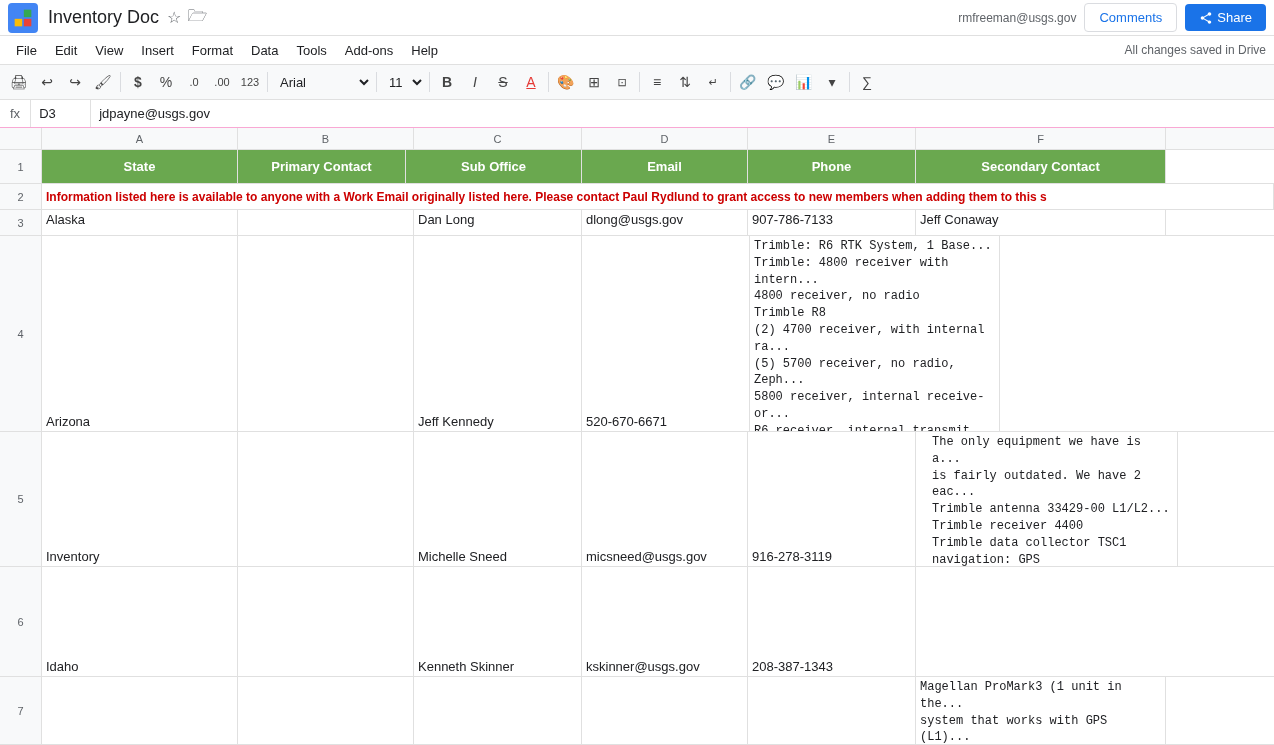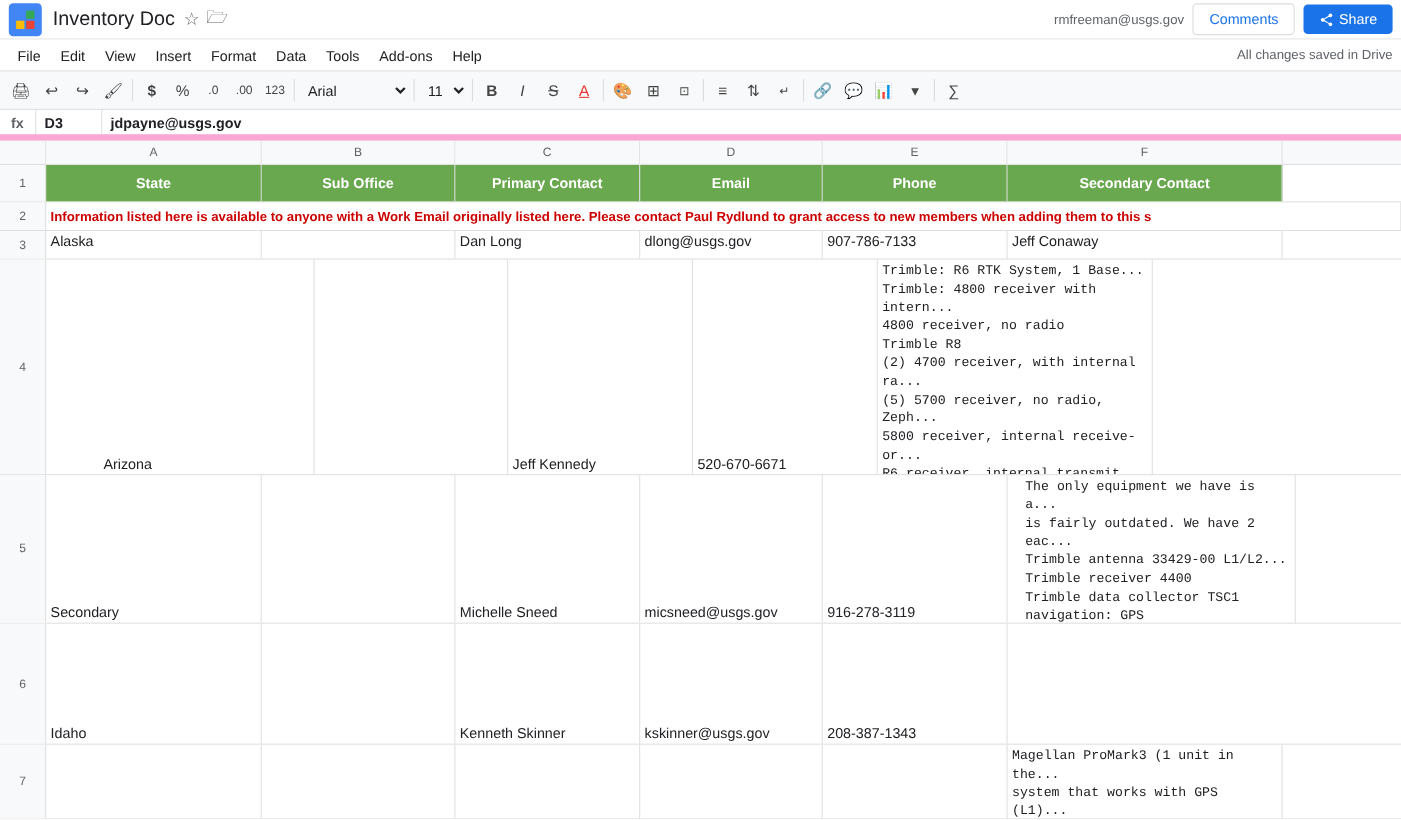--- a/index.html
+++ b/index.html
@@ -115,23 +115,22 @@
       padding: 2px 4px;
     }
     #font-family-select { width: 100px; }
     #font-size-select { width: 44px; }
 
     
     #formula-bar {
       display: flex;
       align-items: center;
       height: 28px;
-      border-bottom: 6px solid #f9a8d4;
+      border-bottom: 1px solid #f9a8d4;
       background: #fff;
-      font-weight: bold;
     }
     #fx-label {
       padding: 0 10px;
       font-size: 13px;
       color: #5f6368;
       border-right: 1px solid #e0e0e0;
       height: 100%;
       display: flex; align-items: center;
     }
     #cell-ref {
@@ -346,22 +345,22 @@
     <div class="col-header col-b">B</div>
     <div class="col-header col-c">C</div>
     <div class="col-header col-d">D</div>
     <div class="col-header col-e">E</div>
     <div class="col-header col-f">F</div>
   </div>
 
   <div class="data-row row-1">
     <div class="row-num">1</div>
     <div class="cell col-a cell-green" style="justify-content:center;">State</div>
+    <div class="cell col-c cell-green" style="justify-content:center;">Primary Contact</div>
     <div class="cell col-b cell-green" style="justify-content:center;">Sub Office</div>
-    <div class="cell col-c cell-green" style="justify-content:center;">Primary Contact</div>
     <div class="cell col-d cell-green" style="justify-content:center;">Email</div>
     <div class="cell col-e cell-green" style="justify-content:center;">Phone</div>
     <div class="cell col-f cell-green" style="justify-content:center;">Secondary Contact</div>
   </div>
 
   <div class="data-row row-2">
     <div class="row-num">2</div>
     <div class="cell col-a cell-red-text" style="width:1232px; font-size:12px; white-space:nowrap; overflow:hidden;">Information listed here is available to anyone with a Work Email originally listed here. Please contact Paul Rydlund to grant access to new members when adding them to this s</div>
   </div>
 
@@ -370,42 +369,42 @@
     <div class="cell col-a">Alaska</div>
     <div class="cell col-b"></div>
     <div class="cell col-c">Dan Long</div>
     <div class="cell col-d">dlong@usgs.gov</div>
     <div class="cell col-e">907-786-7133</div>
     <div class="cell col-f">Jeff Conaway</div>
   </div>
 
   <div class="data-row row-4">
     <div class="row-num">4</div>
-    <div class="cell col-a" style="align-items:flex-end; padding-bottom:2px;margin-left:48px;">Arizona</div>
+    <div class="cell col-a" style="align-items:flex-end; padding-bottom:2px;">Arizona</div>
     <div class="cell col-b"></div>
     <div class="cell col-c" style="align-items:flex-end; padding-bottom:2px;">Jeff Kennedy</div>
     <div class="cell col-e" style="align-items:flex-end; padding-bottom:2px;">520-670-6671</div>
     <div class="cell col-f cell-multiline" style="font-size:12px; line-height:1.4;">Trimble: R6 RTK System, 1 Base...
 Trimble: 4800 receiver with intern...
 4800 receiver, no radio
 Trimble R8
 (2) 4700 receiver, with internal ra...
 (5) 5700 receiver, no radio, Zeph...
 5800 receiver, internal receive-or...
 R6 receiver, internal transmit and...
 R6 receiver, internal receive-only...
 HPB 450 radio, 2 TSC controllers...
 license
 TBC software license. Please not...
 (4800's and 4700) are on a diffe...</div>
   </div>
 
   <div class="data-row row-5">
     <div class="row-num">5</div>
-    <div class="cell col-a" style="align-items:flex-end; padding-bottom:2px;">Secondary</div>
+    <div class="cell col-a" style="align-items:flex-end; padding-bottom:2px;">Inventory</div>
     <div class="cell col-b"></div>
     <div class="cell col-c" style="align-items:flex-end; padding-bottom:2px;">Michelle Sneed</div>
     <div class="cell col-d" style="align-items:flex-end; padding-bottom:2px;">micsneed@usgs.gov</div>
     <div class="cell col-e" style="align-items:flex-end; padding-bottom:2px;">916-278-3119</div>
     <div class="cell col-f cell-multiline" style="font-size:12px; line-height:1.4;margin-left:12px;">The only equipment we have is a...
 is fairly outdated. We have 2 eac...
 Trimble antenna 33429-00 L1/L2...
 Trimble receiver 4400
 Trimble data collector TSC1
 navigation: GPS

